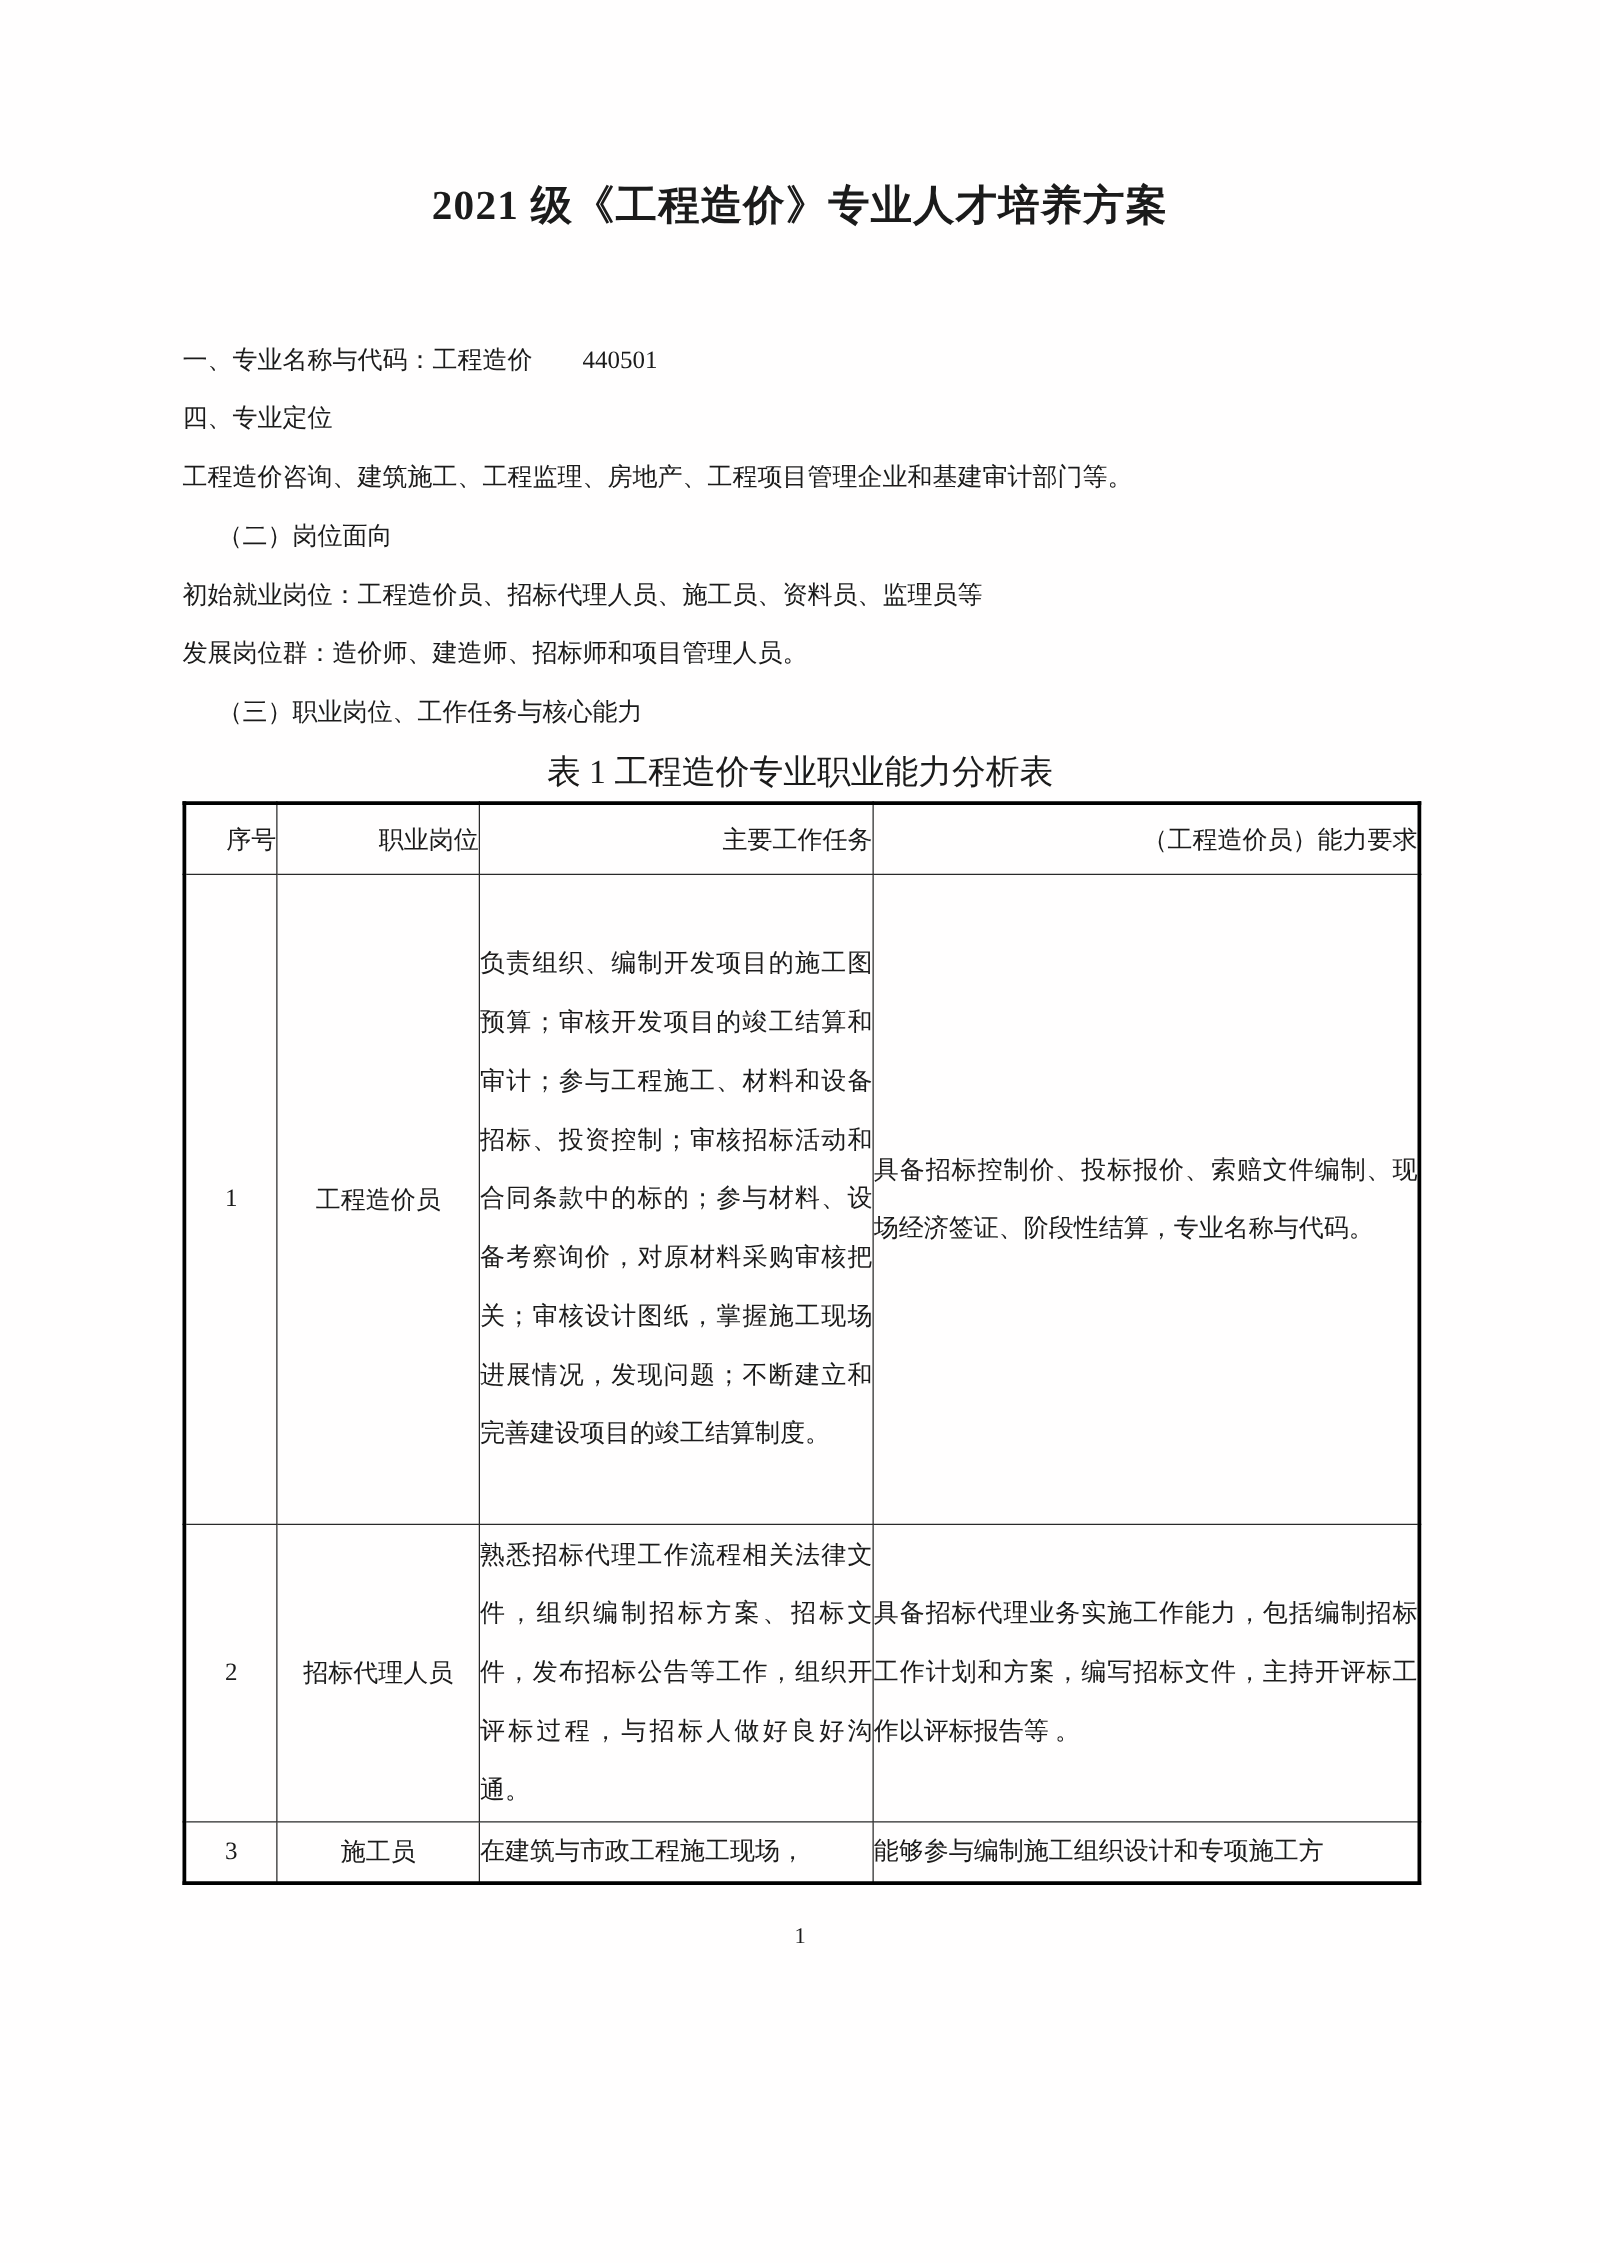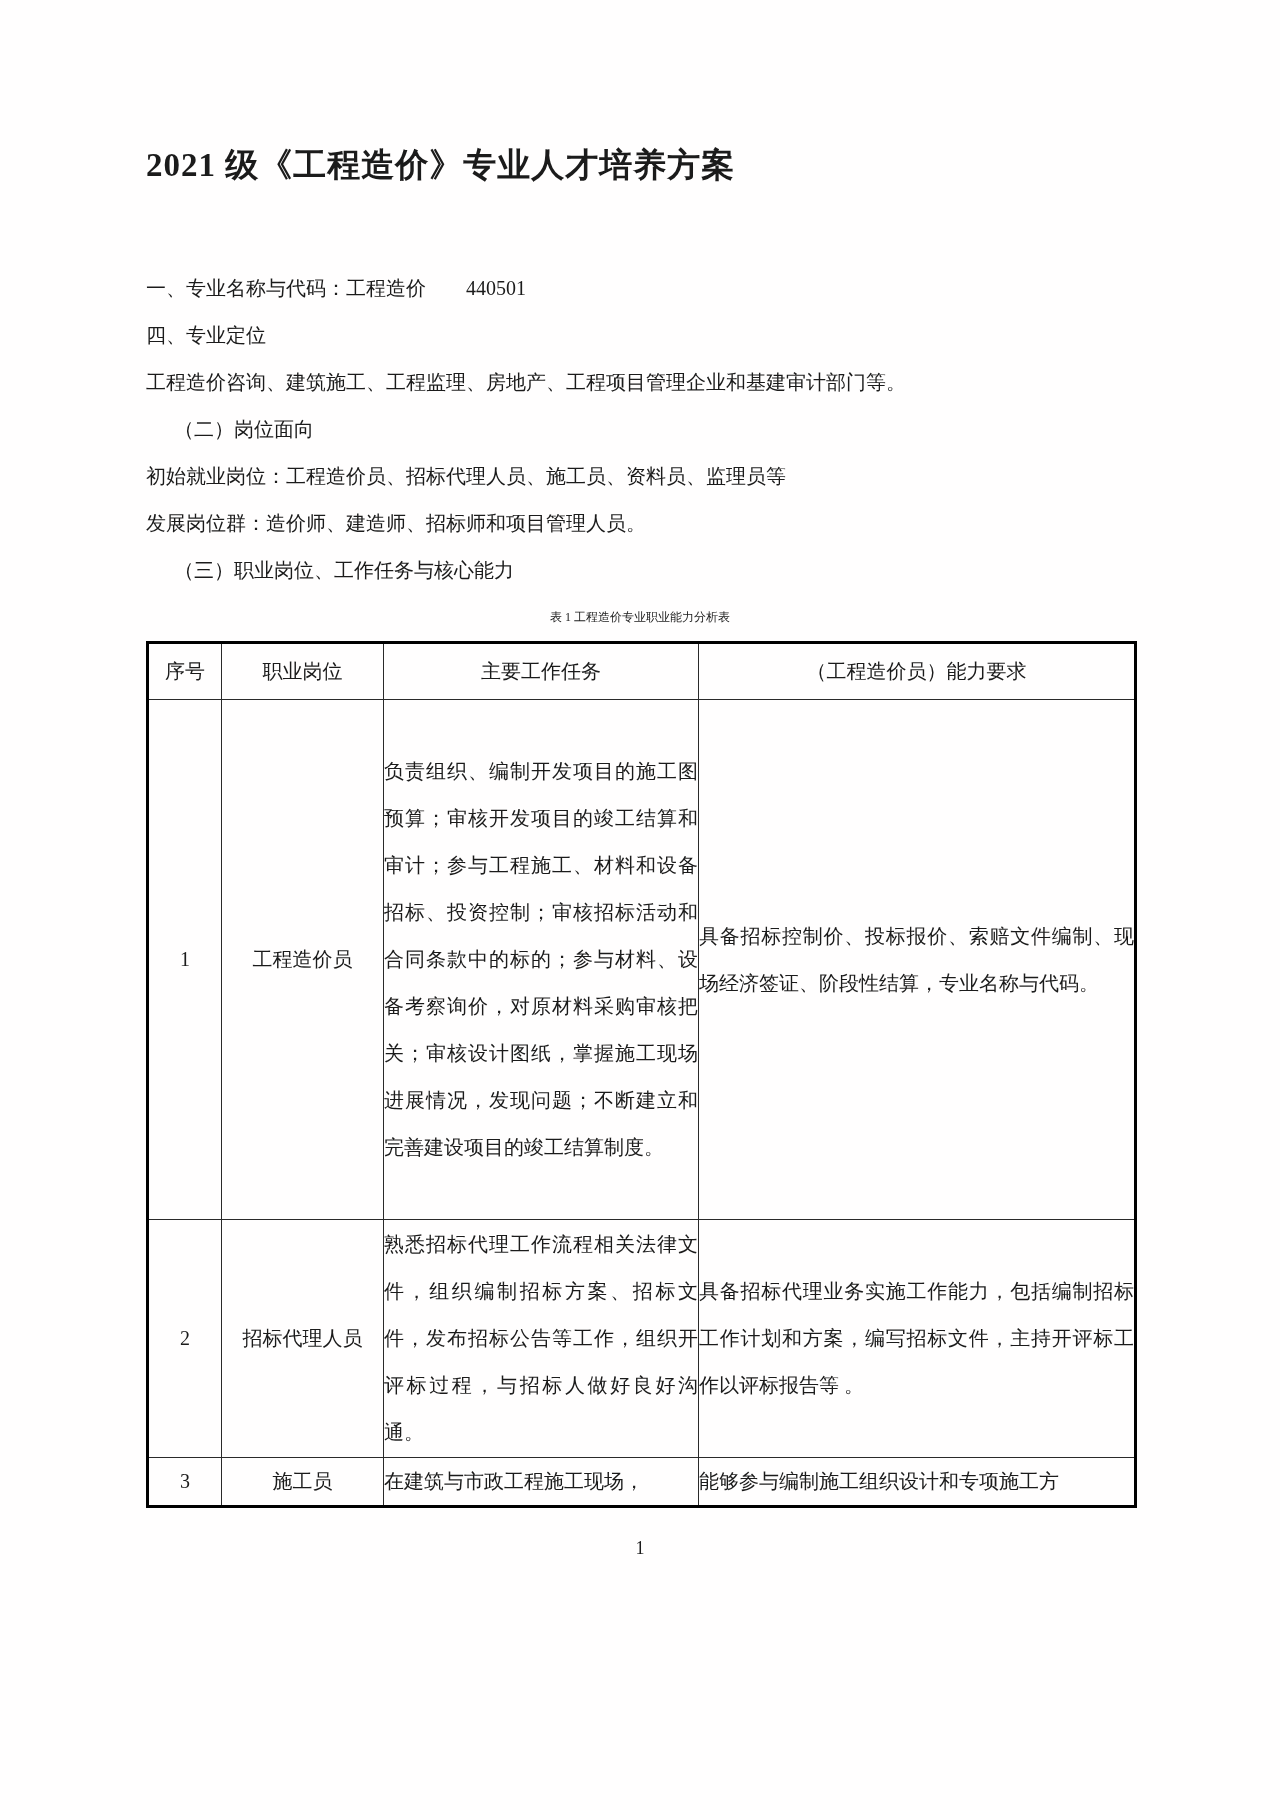--- a/index.html
+++ b/index.html
@@ -11,54 +11,54 @@
     color:#1b1b1b;
     font-family:"Liberation Serif","DejaVu Serif",serif;
     box-sizing:border-box;
     padding:145px 146px 0 146px;
     overflow:hidden;
   }
   .title{
     margin:0 0 80px 0;
     font-size:33px;
     font-weight:700;
-    text-align:left;
+    text-align:center;
     line-height:40px;
     letter-spacing:1px;
   }
   .line{
     margin:0;
     font-size:20px;
     line-height:47px;
     white-space:pre-wrap;
   }
   .b{font-weight:400;}
   .indent{padding-left:28px;}
   .caption{
     margin:0;
-    font-size:12px;
+    font-size:27px;
     line-height:47px;
     text-align:center;
   }
   table.cap{
     width:988px;
     border-collapse:collapse;
     table-layout:fixed;
     border:3px solid #000;
   }
   table.cap td,table.cap th{
     border:1px solid #2a2a2a;
     font-weight:400;
     font-size:20px;
     vertical-align:middle;
     box-sizing:border-box;
     padding:0;
   }
   tr.hdr{height:57px;}
-  tr.hdr th{text-align:center;}
+  tr.hdr th{text-align:right;}
   td.c{text-align:center;}
   td.txt{
     text-align:justify;
     padding:0 16px;
     line-height:47px;
   }
   tr.r1{height:520px;}
   tr.r2{height:238px;}
   tr.r3{height:48px;}
   .pageno{

